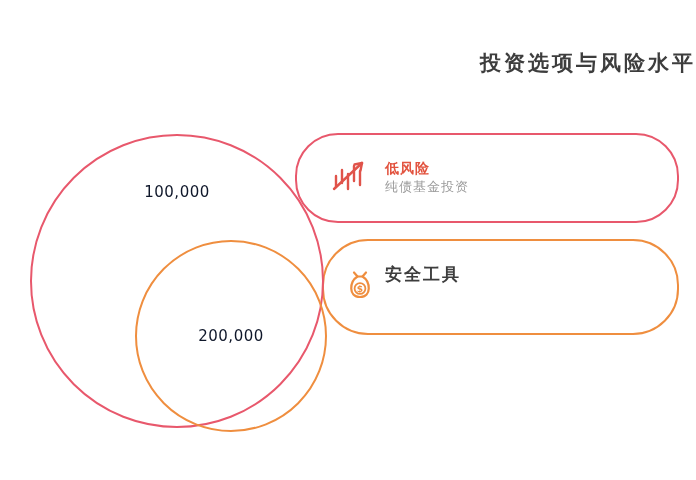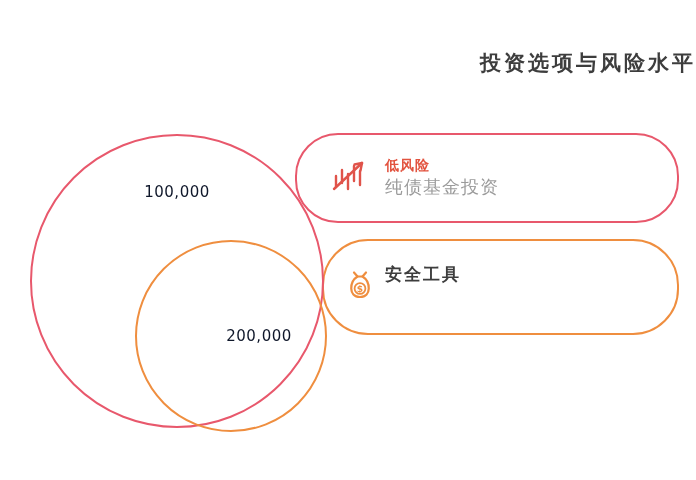--- a/index.html
+++ b/index.html
@@ -47,41 +47,41 @@
     position: absolute;
     display: block;
     top: 50%;
     transform: translateY(-50%);
   }
   .card-low-risk .card-text { left: 88px; }
   .card-safety  .card-text { left: 61px; }
   .card-label { display: block; font-weight: bold; }
   .card-low-risk .card-label { font-size: 14px; color: #e2533f; letter-spacing: 1px; }
   .card-safety  .card-label { font-size: 17px; color: #3d3d3d; letter-spacing: 2px; margin-bottom: 26px; }
-  .card-desc { display: block; font-size: 18px; color: #9b9b9b; letter-spacing: 1px; white-space: nowrap; }
+  .card-desc { display: block; font-size: 13px; color: #9b9b9b; letter-spacing: 1px; white-space: nowrap; }
   .circle {
     position: absolute;
     border-radius: 50%;
     border-style: solid;
     border-width: 2px;
     background: transparent;
   }
   .circle-large { left: 30px;  top: 134px; width: 290px; height: 290px; border-color: #e8586c; }
   .circle-small { left: 135px; top: 240px; width: 188px; height: 188px; border-color: #ef8e3f; }
   .bubble-value {
     position: absolute;
     left: 0;
     width: 100%;
     text-align: center;
     font-size: 15px;
     color: #0f172a;
     letter-spacing: 0.5px;
   }
   .circle-large .bubble-value { top: 47px; }
-  .circle-small .bubble-value { top: 50%; transform: translateY(-50%); margin-left: 28px; }
+  .circle-small .bubble-value { top: 50%; transform: translateY(-50%); }
 </style>
 </head>
 <body>
 
 <div class="stage">
 
   <div class="title">投资选项与风险水平</div>
 
   <div class="card card-low-risk">
     <span class="card-icon">

